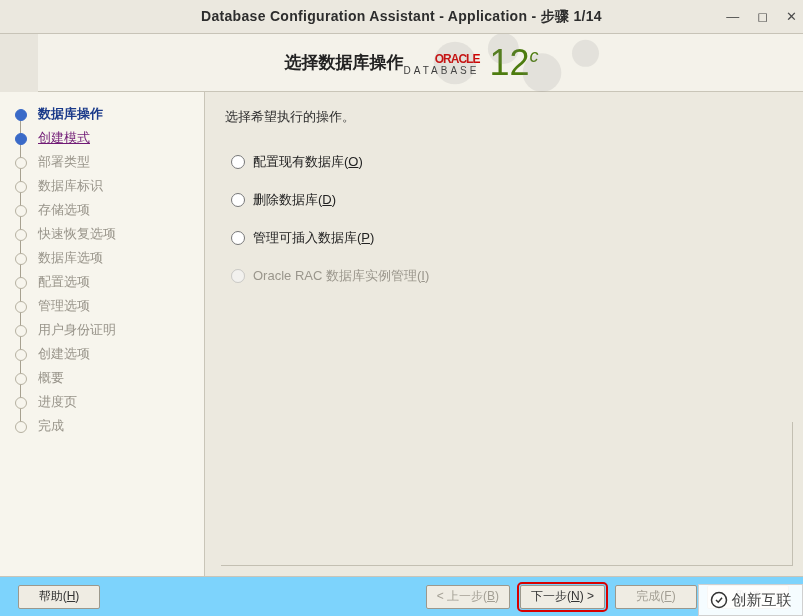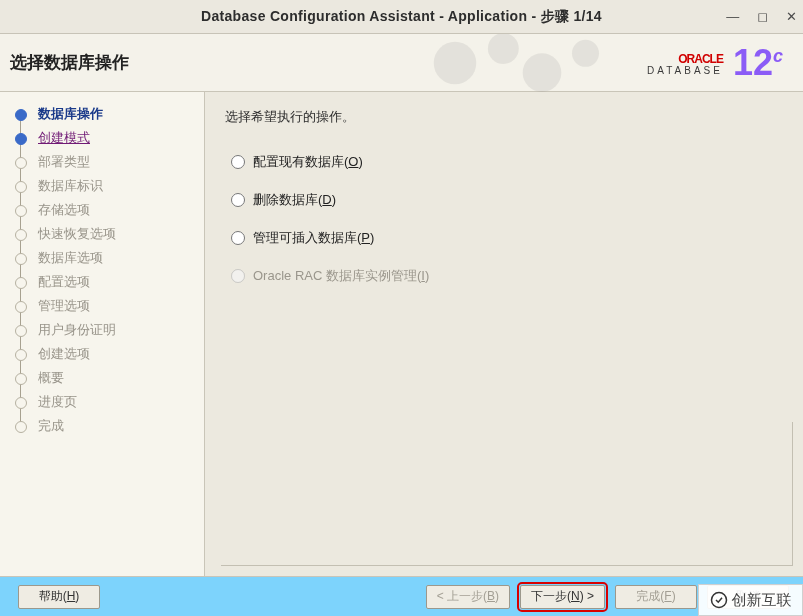--- a/index.html
+++ b/index.html
@@ -9,29 +9,30 @@
     height: 34px; background: #ebe8df; border-bottom: 1px solid #c7c3b7;
     display: flex; align-items: center; justify-content: center; position: relative;
     font-size: 14px; color: #2d2d2d;
   }
   .titlebar .title { font-weight: bold; letter-spacing: 0.3px; }
   .titlebar .win-ctrls { position: absolute; right: 6px; top: 0; height: 100%; display: flex; align-items: center; gap: 18px; }
   .titlebar .win-ctrls span { font-size: 13px; color: #4a4a4a; cursor: pointer; }
 
   .header {
     height: 58px; background: #f4f2ea; border-bottom: 1px solid #c9c5b8;
-    display: flex; align-items: center; justify-content: space-between; padding: 0 20px 0 10px;
+    display: flex; align-items: center; justify-content: center; padding: 0 28px 0 10px;
     position: relative;
+    margin-left: 38px;
   }
   .header .heading { font-size: 17px; font-weight: bold; color: #222; }
   .header .logo-wrap { display: flex; align-items: center; gap: 10px; }
   .header .oracle-logo { text-align: right; }
   .header .oracle-logo .o1 { color:#d00000; font-weight:bold; font-size:12px; letter-spacing:-1px; }
   .header .oracle-logo .o2 { color:#3a3a3a; font-size:10px; letter-spacing:3px; display:block; margin-top:-2px; }
-  .header .twelve { font-size:36px; font-weight:bold; color:#8b5cf6; }
+  .header .twelve { font-size:36px; font-weight:normal; color:#4d7c0f; }
   .header .twelve sup { font-size:18px; font-style:italic; }
   .header .gears { position:absolute; right:190px; top:0; height:58px; width:200px; opacity:0.15; overflow:hidden; pointer-events:none;}
   .header .gears svg { width:100%; height:100%; }
 
   .main { display: flex; height: 484px; }
 
   .sidebar {
     width: 205px; background: #f7f5ed; border-right: 1px solid #c9c5b8;
     padding: 10px 0 0 14px;
   }

